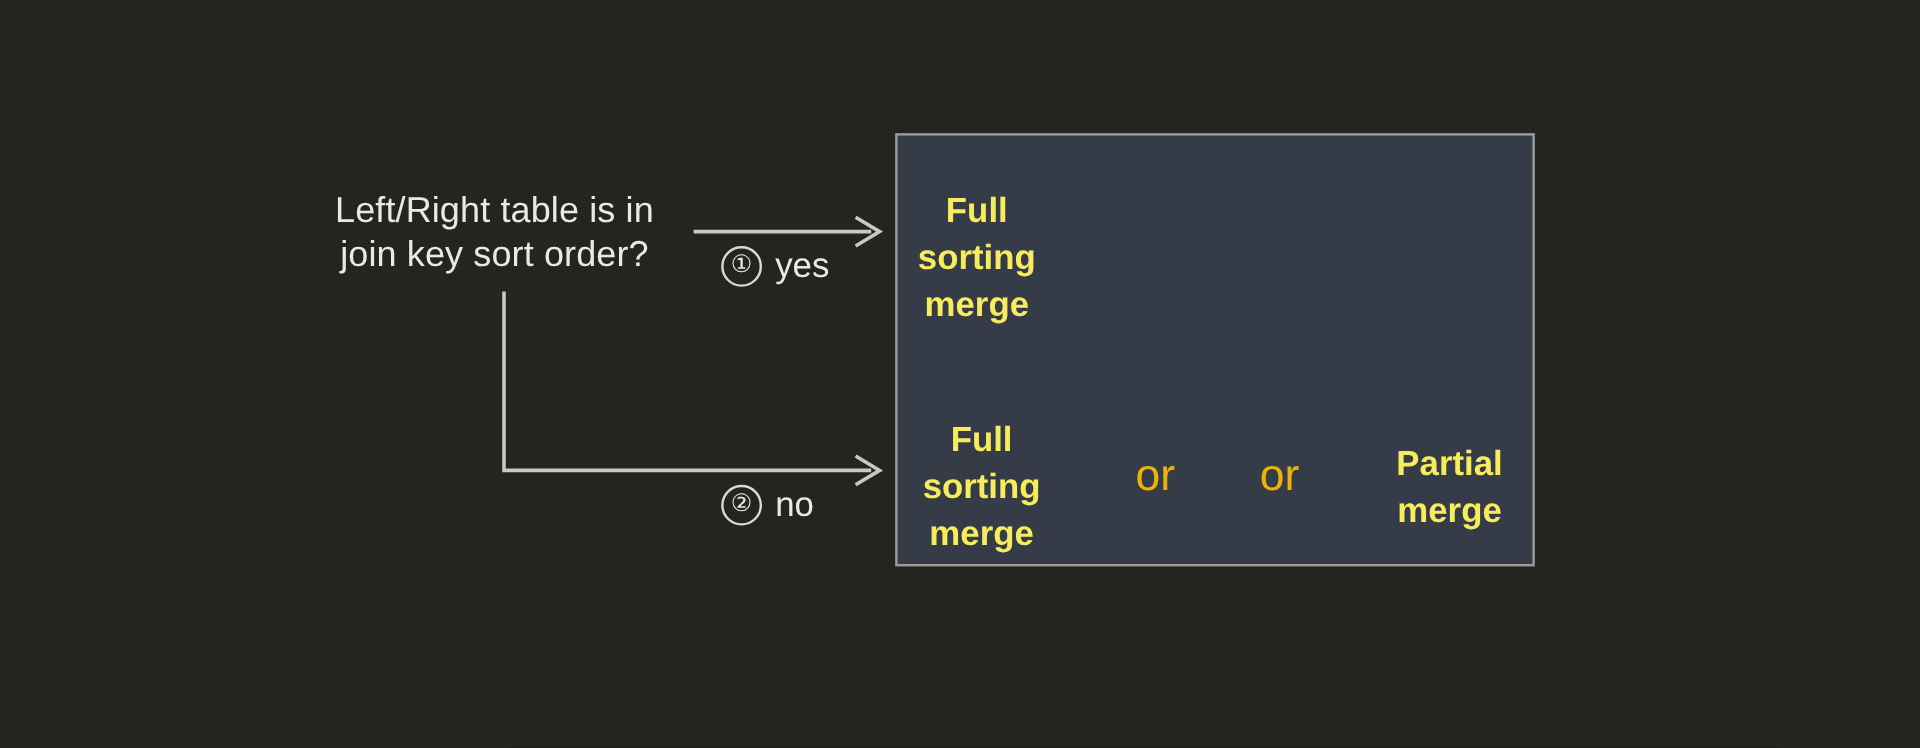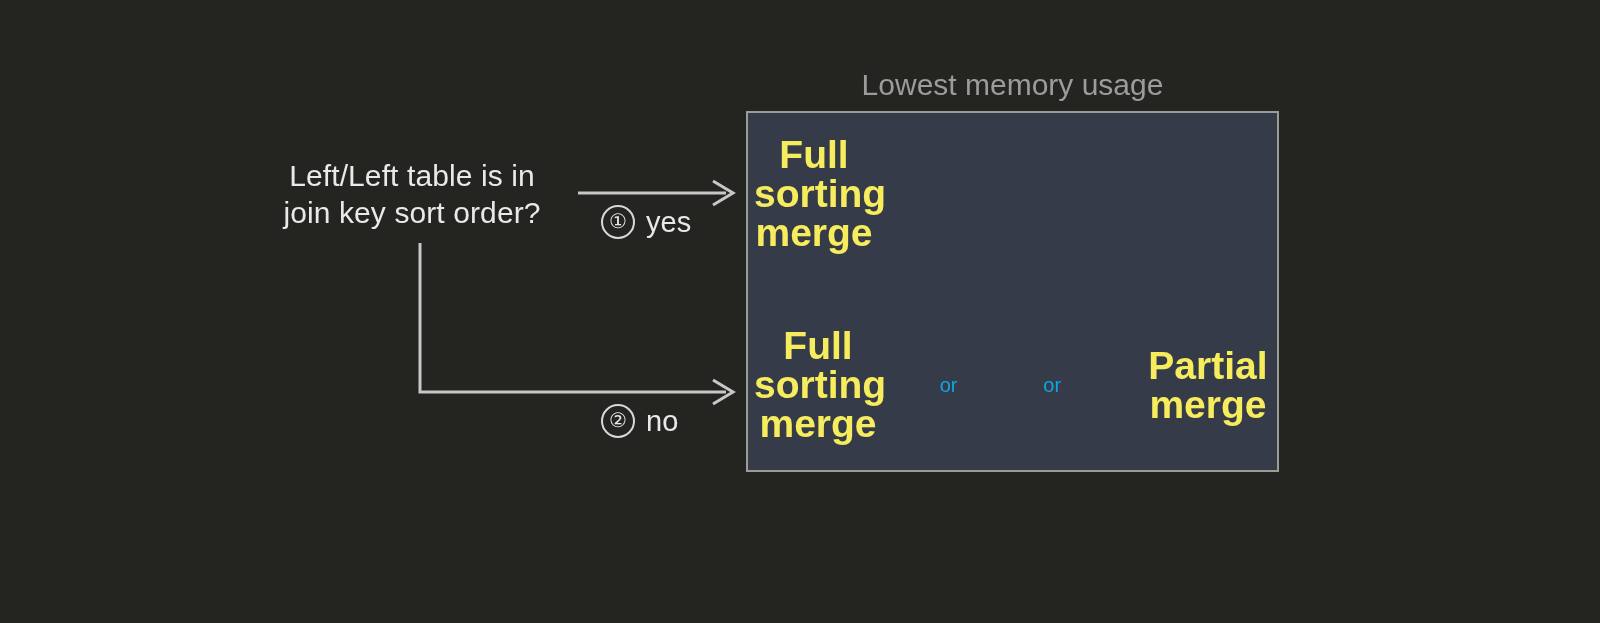--- a/index.html
+++ b/index.html
@@ -103,43 +103,45 @@
   #row-unsorted {
     top: 213px;
     padding-left: 6px;
     padding-right: 8px;
     justify-content: space-between;
   }
 
   .option {
     color: #f6ec5e;
     font-weight: bold;
-    font-size: 39px;
+    font-size: 29px;
     line-height: 39px;
     text-align: center;
     white-space: pre-line;
+    margin-top: 22px;
   }
   #row-sorted .option { width: 120px; }
   #row-unsorted .opt-full    { width: 128px; }
   #row-unsorted .opt-grace   { width: 120px; }
   #row-unsorted .opt-partial { width: 122px; }
 
   .or-sep {
-    color: #0ea5e9;
-    font-size: 20px;
+    color: #eab308;
+    font-size: 37px;
     line-height: 1;
+    text-align: center;
     width: 46px;
   }
 </style>
 </head>
 <body>
 
 <div id="stage">
 
-  <div id="question">Left/Left table is in
+  <div id="question">Left/Right table is in
 join key sort order?</div>
 
   <svg id="connectors" viewBox="0 0 1600 623" xmlns="http://www.w3.org/2000/svg">
 
     <path d="M 578 193 L 726 193" stroke="#c8c8c6" stroke-width="3" fill="none"></path>
     <path d="M 713 181 L 733 193 L 713 205" stroke="#c8c8c6" stroke-width="3" fill="none" stroke-linejoin="miter" stroke-linecap="butt"></path>
 
     <path d="M 420 243 L 420 392 L 726 392" stroke="#c8c8c6" stroke-width="3" fill="none"></path>
     <path d="M 713 380 L 733 392 L 713 404" stroke="#c8c8c6" stroke-width="3" fill="none" stroke-linejoin="miter" stroke-linecap="butt"></path>
   </svg>
@@ -147,21 +149,20 @@
   <div id="branch-yes" class="branch-label">
     <span class="circled-num">①</span>
     <span>yes</span>
   </div>
 
   <div id="branch-no" class="branch-label">
     <span class="circled-num">②</span>
     <span>no</span>
   </div>
 
-  <div id="caption-top" class="panel-caption">Lowest memory usage</div>
 
   <div id="result-panel">
 
     <div id="row-sorted" class="option-row">
       <div class="option">Full
 sorting
 merge</div>
     </div>
 
     <div id="row-unsorted" class="option-row">

